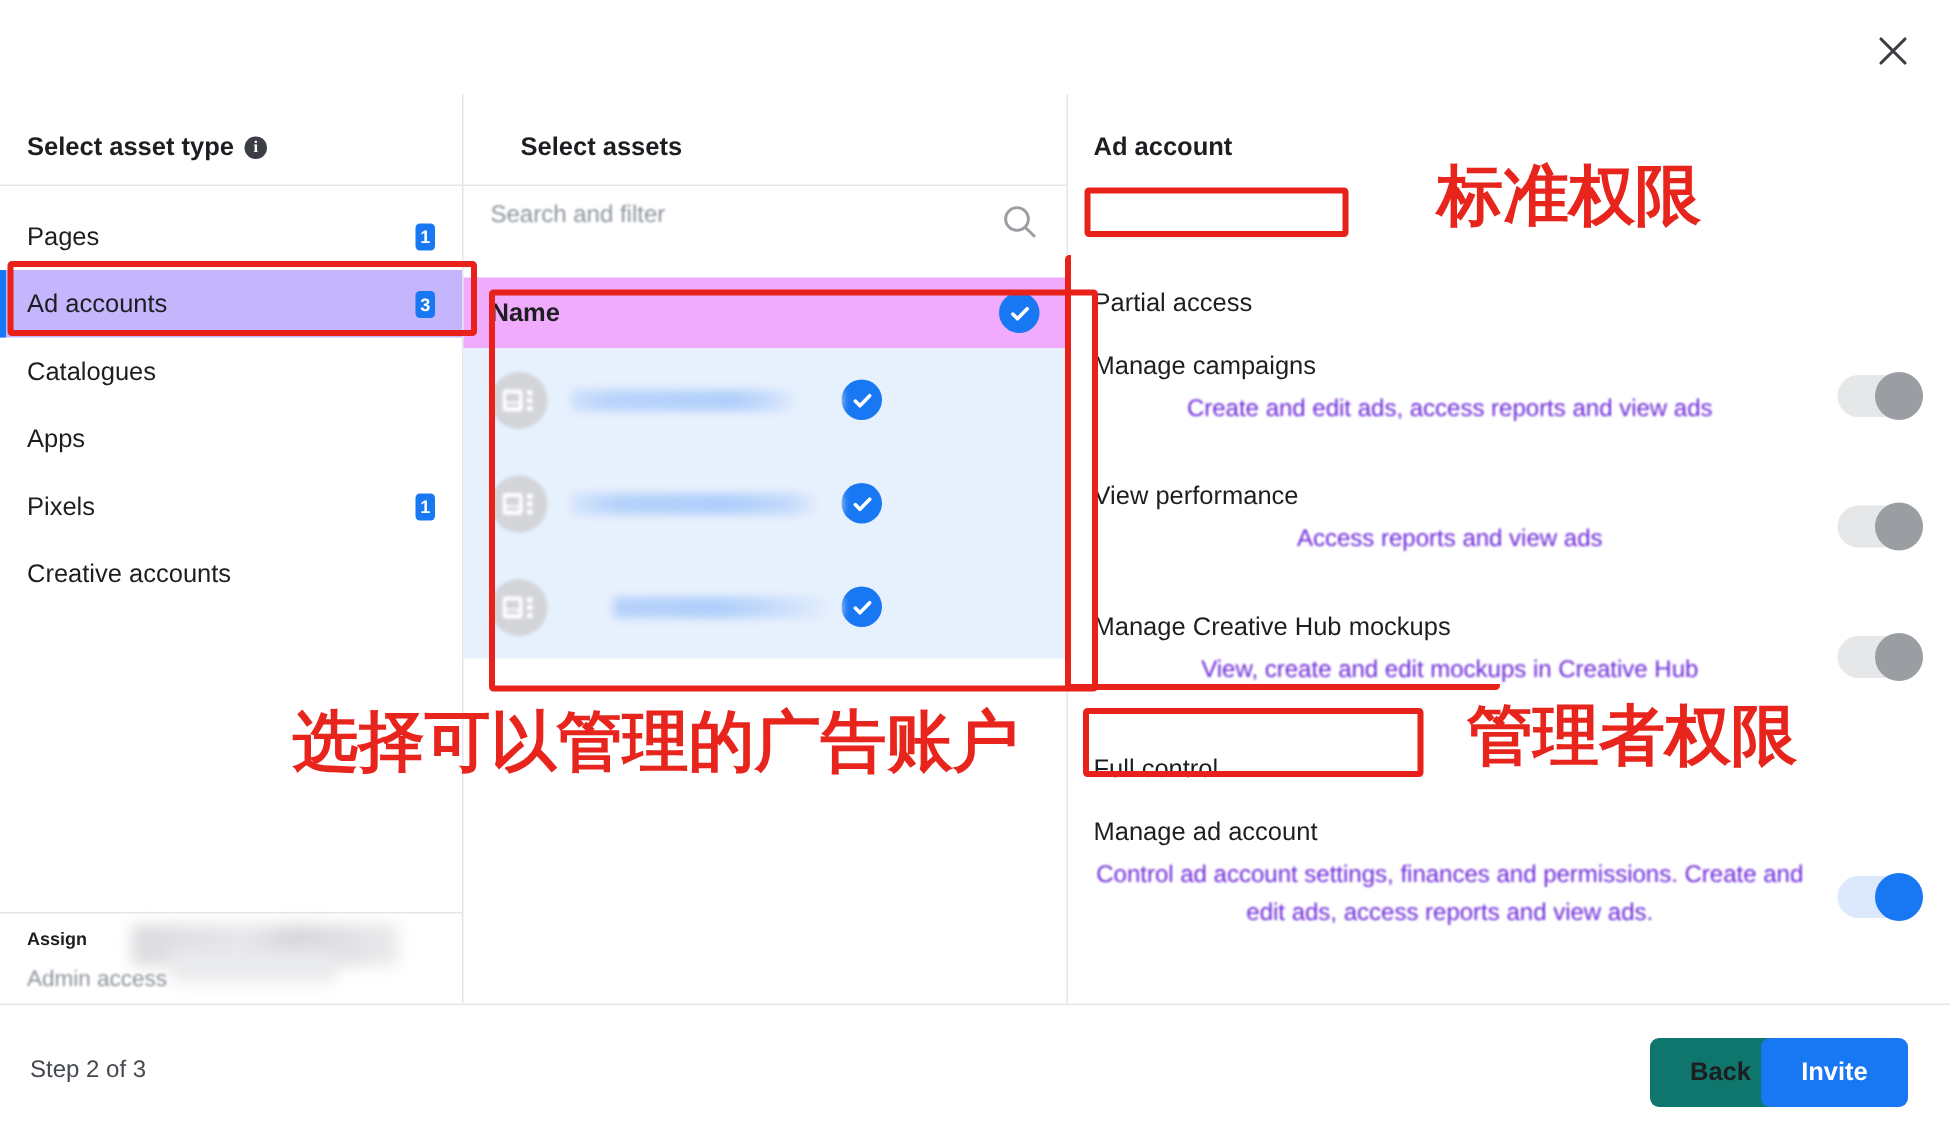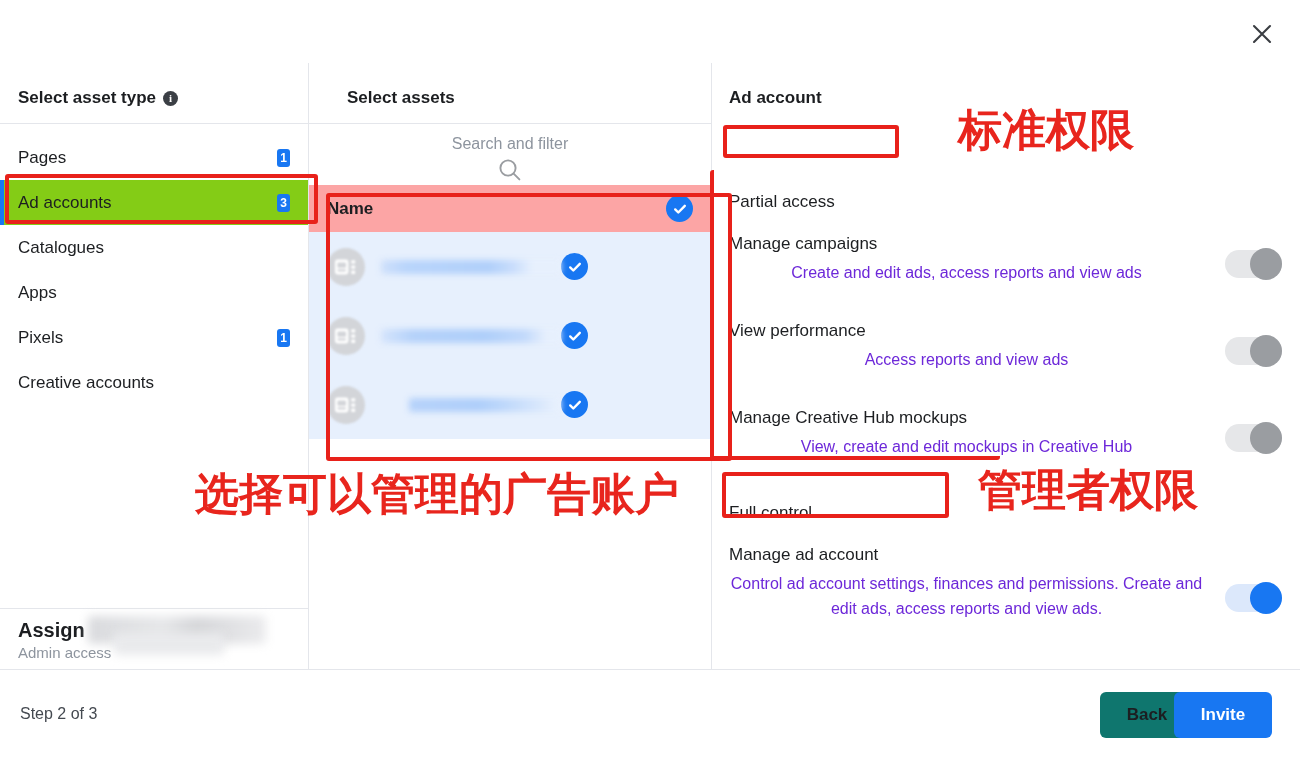--- a/index.html
+++ b/index.html
@@ -124,21 +124,21 @@
     padding: 0 18px;
     box-sizing: border-box;
     cursor: pointer;
   }
   .asset-type-item .label {
     font-size: 17px;
     color: #1c1e21;
     flex: 1;
   }
   .asset-type-item.selected {
-    background: #84cc16;
+    background: #c4b5fd;
     align-items: center;
   }
   .asset-type-item.selected::before {
     content: "";
     position: absolute;
     left: 0;
     top: 0;
     bottom: 0;
     width: 4px;
     background: #1877f2;
@@ -163,21 +163,21 @@
     left: 0;
     top: 545px;
     width: 308px;
     height: 61px;
     border-top: 1px solid #e4e6eb;
     box-sizing: border-box;
     padding: 10px 18px 0 18px;
   }
   .assign-row {
     position: relative;
-    font-size: 20px;
+    font-size: 12px;
     font-weight: bold;
     color: #1c1e21;
     height: 22px;
   }
   .assign-sub {
     font-size: 15px;
     color: #8d949e;
     margin-top: 3px;
     filter: blur(0.6px);
   }
@@ -203,45 +203,44 @@
   }
 
   
   .search-row {
     position: absolute;
     left: 309px;
     top: 72px;
     width: 402px;
     height: 48px;
     display: flex;
-    align-items: center;
+    align-items: flex-start;
     padding: 0 18px;
     box-sizing: border-box;
     cursor: text;
-    flex-direction: column;
   }
   .search-ph {
     flex: 1;
     font-size: 16px;
     color: #8d949e;
     filter: blur(0.55px);
   }
   .search-icon svg { display: block; }
 
   .name-head {
     position: absolute;
     left: 309px;
     top: 122px;
     width: 402px;
     height: 47px;
     display: flex;
     align-items: center;
     padding: 0 18px;
     box-sizing: border-box;
-    background: #fca5a5;
+    background: #f0abfc;
   }
   .name-head .label {
     flex: 1;
     font-size: 17px;
     font-weight: bold;
     color: #1c1e21;
   }
 
   .asset-rows {
     position: absolute;

